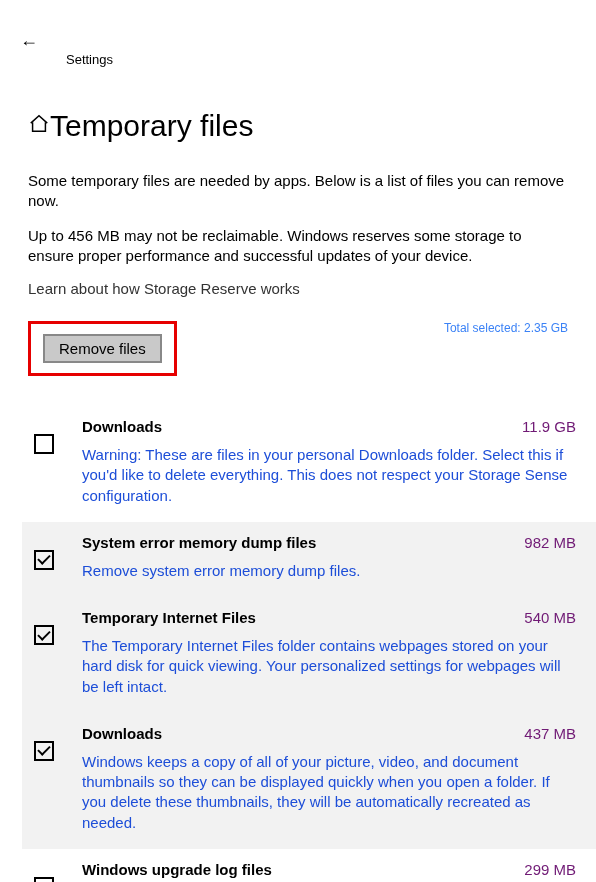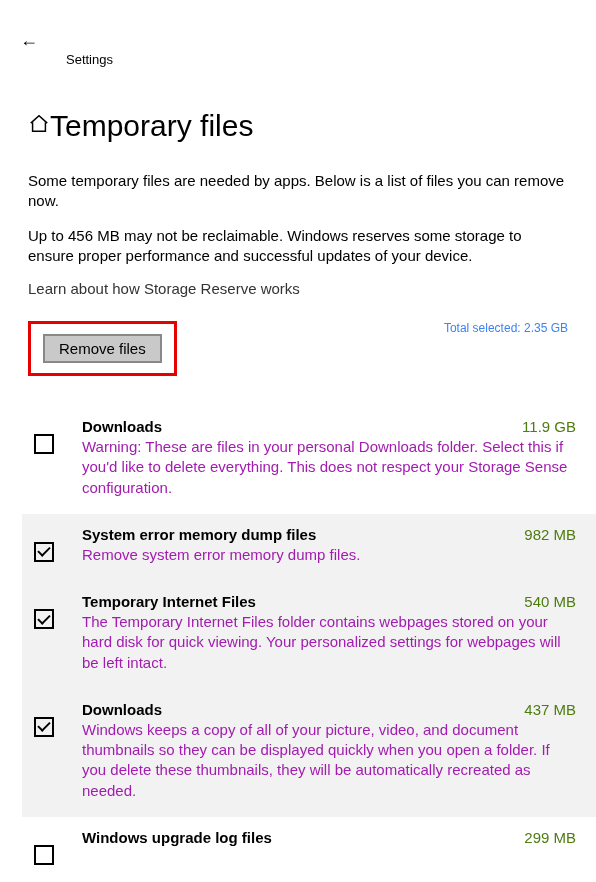--- a/index.html
+++ b/index.html
@@ -115,29 +115,29 @@
       display: flex;
       justify-content: space-between;
       align-items: baseline;
     }
     .item-name {
       font-weight: 600;
       font-size: 15px;
     }
     .item-size {
       font-size: 15px;
-      color: #4d7c0f;
+      color: #701a75;
       white-space: nowrap;
       padding-left: 10px;
     }
     .item-desc {
-      color: #a21caf;
+      color: #1d4ed8;
       font-size: 15px;
       line-height: 1.35;
-      margin-top: 2px;
+      margin-top: 10px;
     }
   </style>
 </head>
 <body>
 
 <div class="header">
   <span class="back-arrow">←</span>
   <span class="header-title">Settings</span>
 </div>
 

